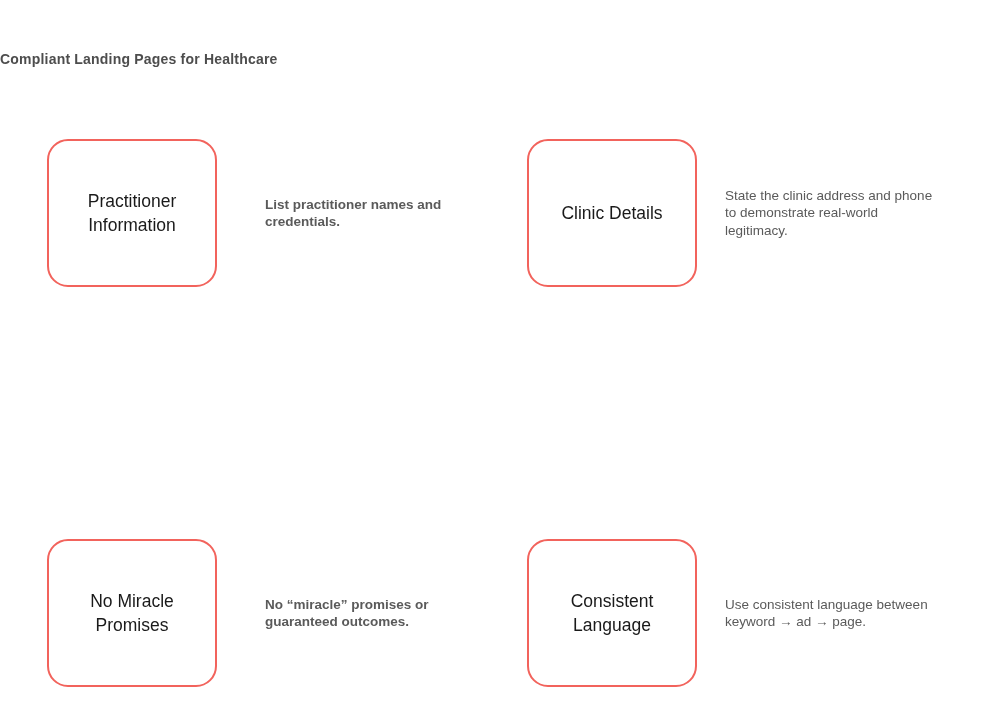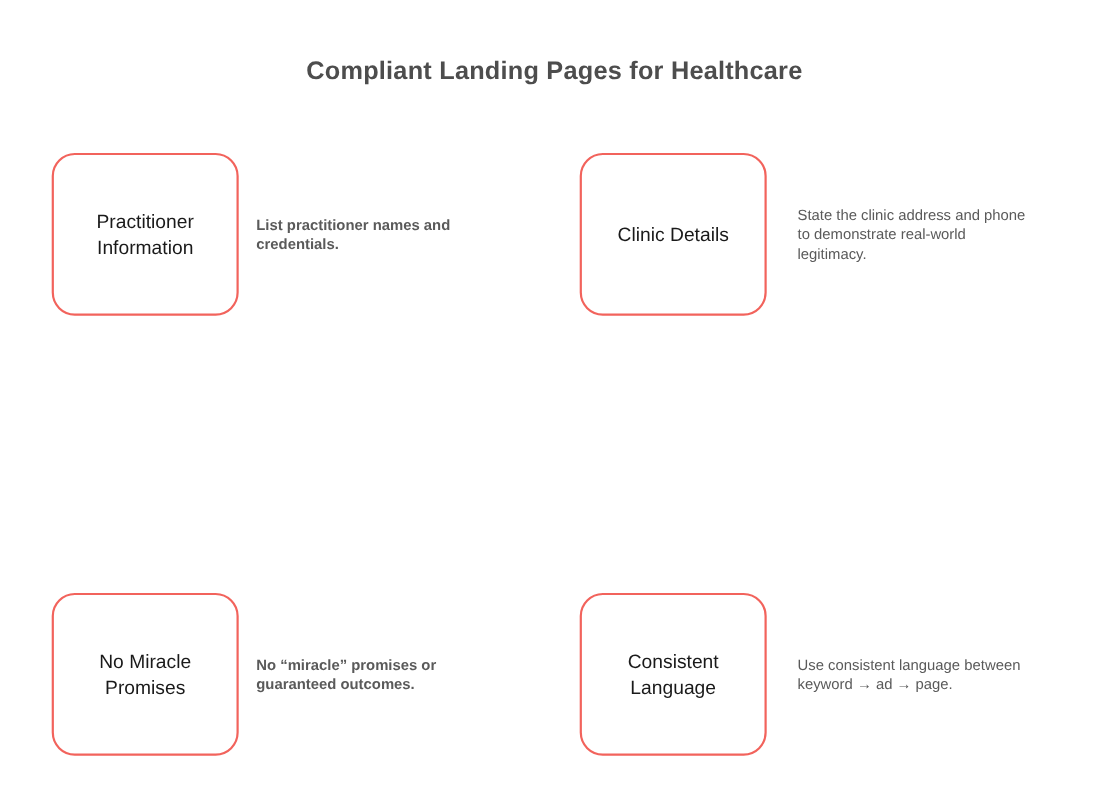--- a/index.html
+++ b/index.html
@@ -17,22 +17,22 @@
     height: 714px;
     background: var(--bg);
     font-family: "Liberation Sans", sans-serif;
     overflow: hidden;
   }
   .title {
     position: absolute;
     top: 51px;
     left: 0;
     width: 100%;
-    text-align: center;
-    font-size: 23px;
+    text-align: left;
+    font-size: 14px;
     font-weight: bold;
     color: var(--title-text);
     letter-spacing: 0.2px;
   }
   .cell {
     position: absolute;
     display: flex;
     align-items: center;
   }
   .topic-box {
@@ -51,21 +51,21 @@
     color: var(--label-text);
     white-space: pre-line;
   }
   .topic-desc {
     margin-left: 16px;
     font-size: 13.5px;
     line-height: 17.5px;
     color: var(--desc-text);
     white-space: pre-line;
   }
-  .col-left  { left: 47px; }
+  .col-left  { left: 47px; gap: 32px; }
   .col-right { left: 527px; }
   .row-1 { top: 139px; }
   .row-2 { top: 339px; }
   .row-3 { top: 539px; }
   .col-left  .topic-desc { width: 212px; font-weight: bold; }
   .col-right .topic-desc { width: 252px; margin-left: 28px; }
 </style>
 </head>
 <body>
 

